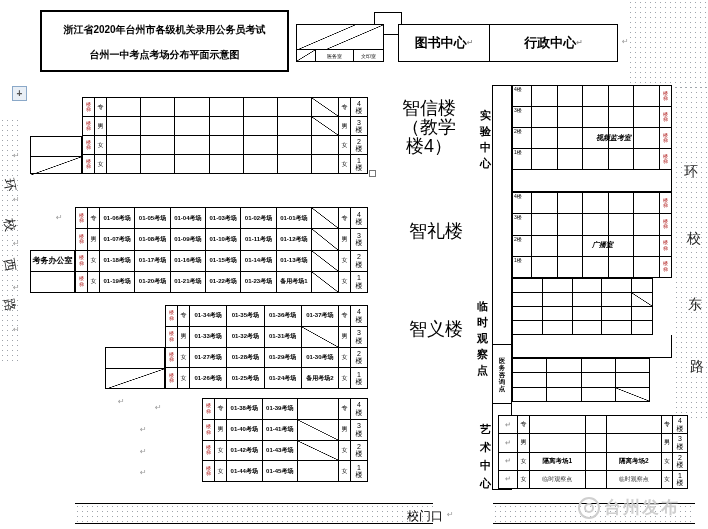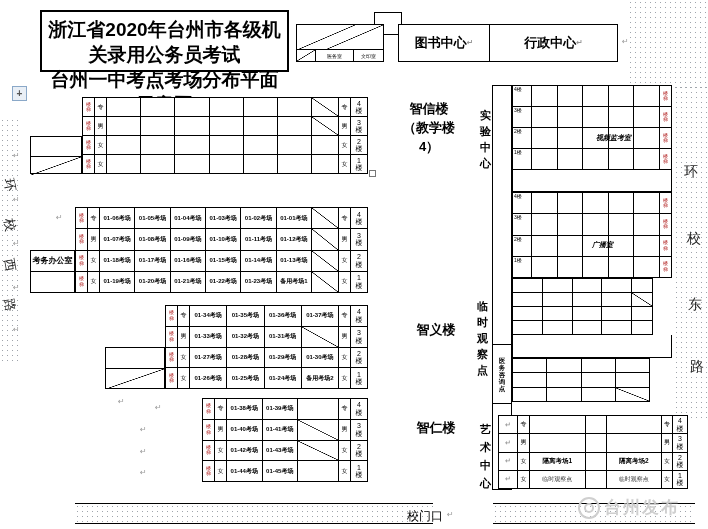--- a/index.html
+++ b/index.html
@@ -20,23 +20,23 @@
   .floorc span{display:block;width:8px;font-size:7px;line-height:7.5px;word-break:break-all;text-align:center;}
   .stairtxt{display:block;width:6px;font-size:5px;line-height:5.5px;word-break:break-all;color:#b22222;text-align:center;}
   .wctxt{font-size:6px;}
   
   .dup{background-image:linear-gradient(to top right,transparent calc(50% - 0.6px),#000 calc(50% - 0.1px),#000 calc(50% + 0.1px),transparent calc(50% + 0.6px));}
   .ddn{background-image:linear-gradient(to bottom right,transparent calc(50% - 0.6px),#000 calc(50% - 0.1px),#000 calc(50% + 0.1px),transparent calc(50% + 0.6px));}
   
   .dots{background-image:radial-gradient(circle,#9fa4ab 0.7px,transparent 1px);background-size:5px 5px;}
   .roadband{border-top:1px solid #000;border-bottom:1px solid #000;}
   
-  .titlebox{border:2px solid #000;text-align:center;font-weight:bold;font-size:19px;line-height:25px;padding-top:5px;}
+  .titlebox{border:2px solid #000;text-align:center;font-weight:bold;font-size:10px;line-height:25px;padding-top:5px;}
   .bigcell{display:flex;align-items:center;justify-content:center;font-weight:bold;font-size:13px;}
-  .bldlabel{font-weight:bold;font-size:13px;line-height:19px;text-align:center;}
+  .bldlabel{font-weight:normal;font-size:18px;line-height:19px;text-align:center;}
   .vlabel{font-weight:bold;font-size:11px;width:13px;text-align:center;word-break:break-all;}
   .tinyfloor{position:absolute;top:0;left:1px;font-size:5px;font-weight:normal;}
   .ital{font-style:italic;font-weight:bold;font-size:7px;white-space:nowrap;}
   .pil{position:absolute;color:#999;font-size:8px;line-height:8px;}
   .roadchar{position:absolute;font-size:14px;color:#222;}
   .grey6{font-size:6px;font-weight:normal;color:#333;}
   
   .movehandle{width:15px;height:15px;border:1px solid #8aa8c8;background:#e9eff6;color:#555;
               font-size:10px;font-weight:bold;display:flex;align-items:center;justify-content:center;}
   .resizehandle{width:7px;height:7px;border:1px solid #777;background:#fff;}
@@ -288,20 +288,21 @@
           <span>1楼</span>
         </div>
     </div>
   </div>
   <div class="abs" style="left:30px;top:250px;width:45px;height:21.5px;border:1px solid #000;display:flex;align-items:center;justify-content:center;font-size:8px;font-weight:bold;background:#fff;">
     <span>考务办公室</span>
   </div>
   <div class="abs ddn" style="left:30px;top:271.5px;width:45px;height:21.5px;border:1px solid #000;border-top:none;background:#fff;"></div>
   <span class="pil" style="left:56px;top:214px;">↵</span>
   <div class="abs bldlabel" style="left:392px;top:222px;width:88px;">
+    <div>智礼楼</div>
   </div>
 
   <div class="abs bld" style="left:165px;top:305px;width:203px;height:84px;">
     <div class="brow">
       <div class="nc">
           <span class="stairtxt">楼梯</span>
         </div>
       <div class="nc">
           <span class="wctxt">专</span>
         </div>
@@ -448,21 +449,20 @@
           <span>1楼</span>
         </div>
     </div>
   </div>
   <span class="pil" style="left:118px;top:398px;">↵</span>
   <span class="pil" style="left:155px;top:404px;">↵</span>
   <span class="pil" style="left:140px;top:426px;">↵</span>
   <span class="pil" style="left:140px;top:448px;">↵</span>
   <span class="pil" style="left:140px;top:469px;">↵</span>
   <div class="abs bldlabel" style="left:392px;top:418px;width:88px;">
-    <div>智仁楼</div>
   </div>
 
   <div class="abs" style="left:492px;top:85px;width:20px;height:405px;border:1.3px solid #000;background:#fff;"></div>
   <div class="abs" style="left:492px;top:344px;width:20px;height:60px;border:1px solid #000;display:flex;align-items:center;justify-content:center;background:#fff;">
     <span style="display:block;width:7px;font-size:6.5px;line-height:7px;font-weight:bold;word-break:break-all;text-align:center;">医务咨询点</span>
   </div>
 
   <div class="abs vlabel" style="left:479px;top:107px;line-height:16px;">实验中心</div>
   <div class="abs vlabel" style="left:476px;top:298px;line-height:16px;">临时观察点</div>
   <div class="abs vlabel" style="left:479px;top:420px;line-height:18px;">艺术中心</div>

